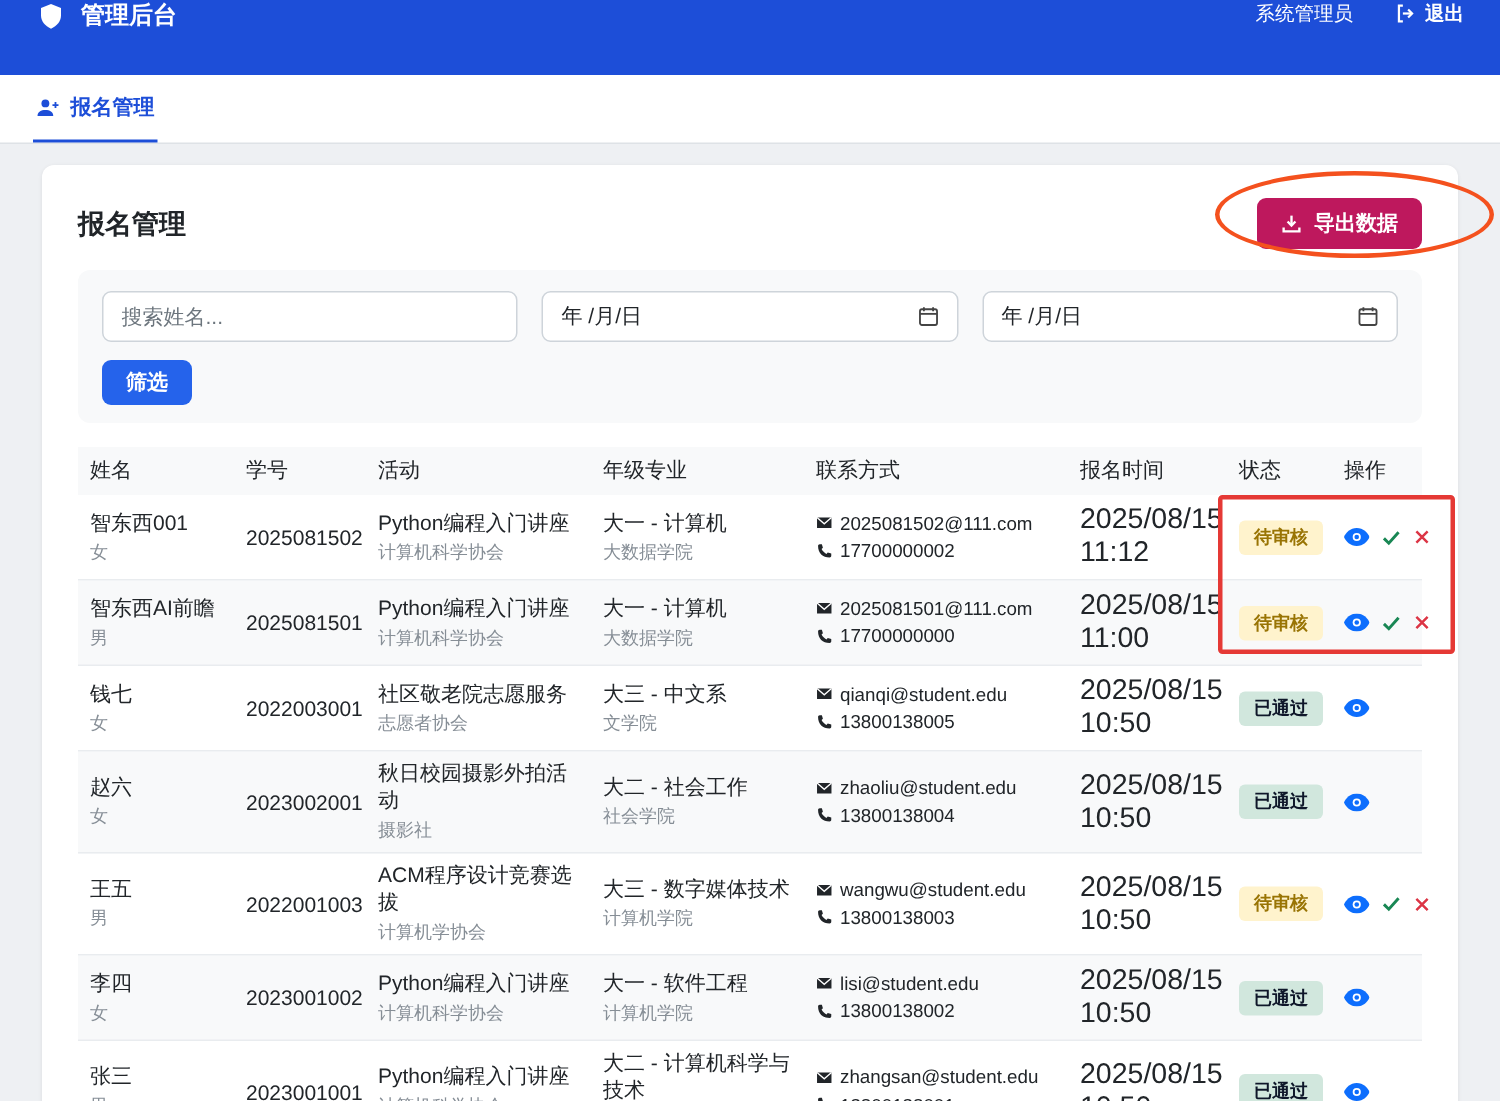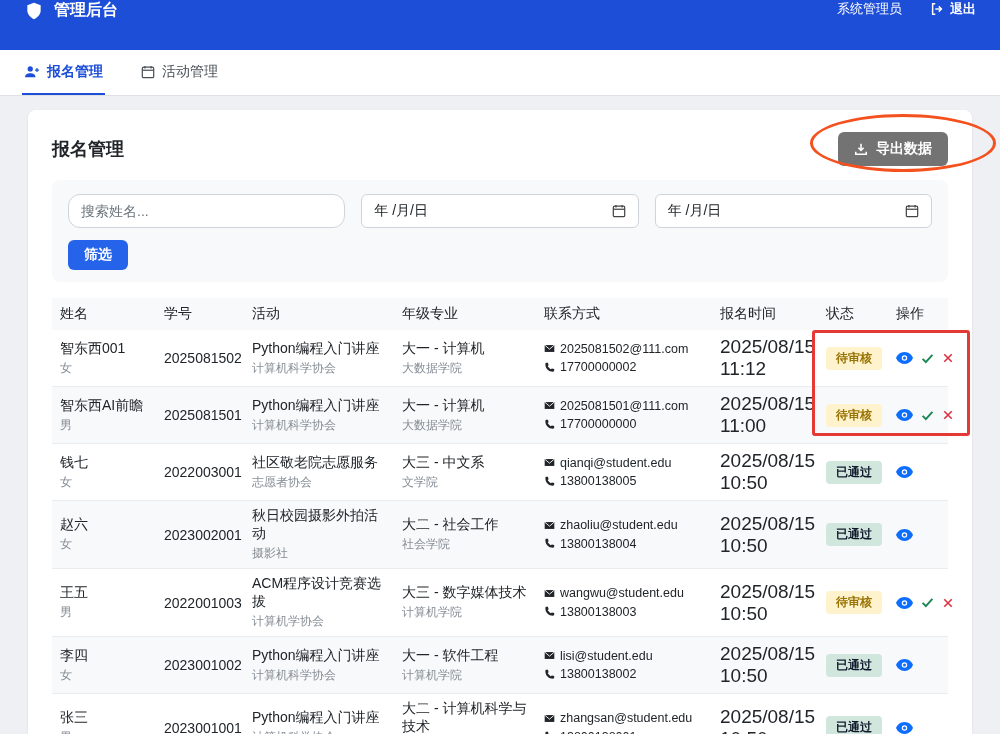--- a/index.html
+++ b/index.html
@@ -34,34 +34,34 @@
   
   .main { padding:14px 28px 22px; }
   .card {
     background:#fff; border-radius:8px; padding:20px 24px 18px;
     box-shadow:0 1px 3px rgba(0,0,0,.08);
   }
   .card-head { display:flex; align-items:center; justify-content:space-between; height:38px; margin-bottom:12px; }
   .card-title { font-size:18px; font-weight:bold; }
   .btn { border:none; border-radius:6px; cursor:pointer; font-family:inherit; font-size:14px; }
   .btn-export {
-    background:#737373; color:#fff; height:34px; padding:0 16px;
+    background:#be185d; color:#fff; height:34px; padding:0 16px;
     display:flex; align-items:center; gap:8px; font-weight:bold;
   }
   .btn-filter { background:#2563eb; color:#fff; height:30px; padding:0 16px; font-weight:bold; }
 
   
   .filter-panel { background:#f8f9fa; border-radius:8px; padding:14px 16px 12px; margin-bottom:16px; }
   .filter-row { display:flex; gap:16px; }
   .control {
     flex:1; height:34px; background:#fff; border:1px solid #ced4da; border-radius:6px;
     padding:0 12px; font-size:14px; color:#212529;
     display:flex; align-items:center; justify-content:space-between; gap:8px;
   }
-  input.control { display:block; width:100%;border-radius:12px; }
+  input.control { display:block; width:100%; }
   input.control::placeholder { color:#6c757d; }
   .filter-actions { margin-top:12px; }
 
   
   table { width:100%; border-collapse:collapse; table-layout:fixed; }
   thead tr { background:#f8f9fa; height:32px; }
   th { text-align:left; font-size:14px; font-weight:normal; padding:4px 8px; color:#212529; }
   tbody tr { height:52px; }
   tbody tr:nth-child(even) { background:#f8f9fa; }
   td { padding:6px 8px; border-bottom:1px solid #e9ecef; vertical-align:middle; font-size:14px; }
@@ -124,30 +124,20 @@
 <div class="tabbar">
   <div class="tab active">
     <span class="icon">
       <svg viewBox="0 0 18 16" width="16" height="14" fill="currentColor">
           <circle cx="7" cy="4.5" r="3"></circle>
           <path d="M1 14c0-3 2.7-4.5 6-4.5s6 1.5 6 4.5H1z"></path>
           <path d="M14 3.5h1.4v1.6H17v1.4h-1.6V8H14V6.5h-1.6V5.1H14V3.5z"></path>
         </svg>
     </span>
     <span>报名管理</span>
-  </div>
-  <div class="tab">
-    <span class="icon">
-      <svg viewBox="0 0 16 16" width="14" height="14" fill="none" stroke="currentColor" stroke-width="1.4">
-          <rect x="1.5" y="2.5" width="13" height="12" rx="1.5"></rect>
-          <path d="M1.5 6h13"></path>
-          <path d="M4.5 1v3M11.5 1v3"></path>
-        </svg>
-    </span>
-    <span>活动管理</span>
   </div>
 </div>
 
 <div class="main">
   <div class="card">
 
     <div class="card-head">
       <div class="card-title">报名管理</div>
       <button class="btn btn-export">
         <span class="icon">

